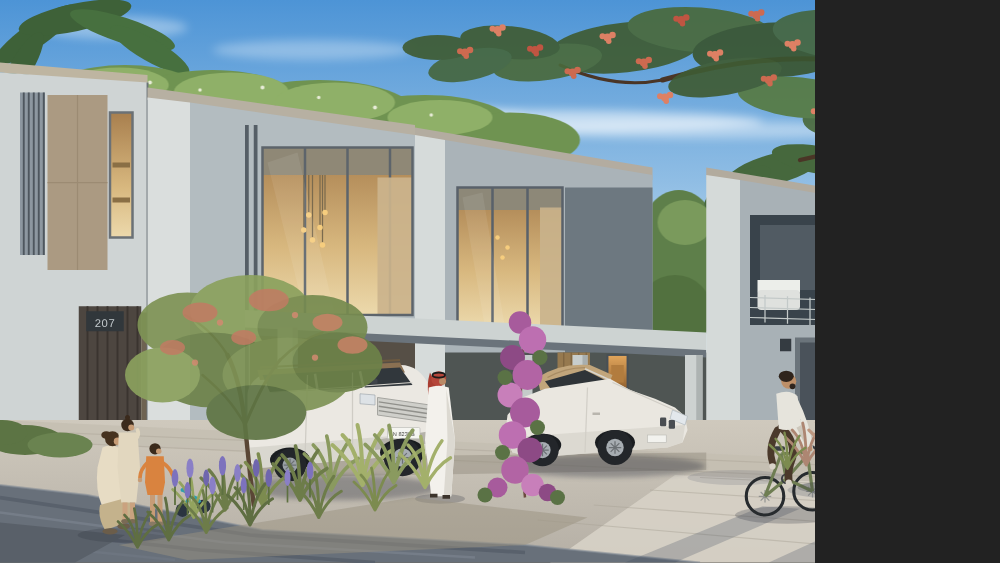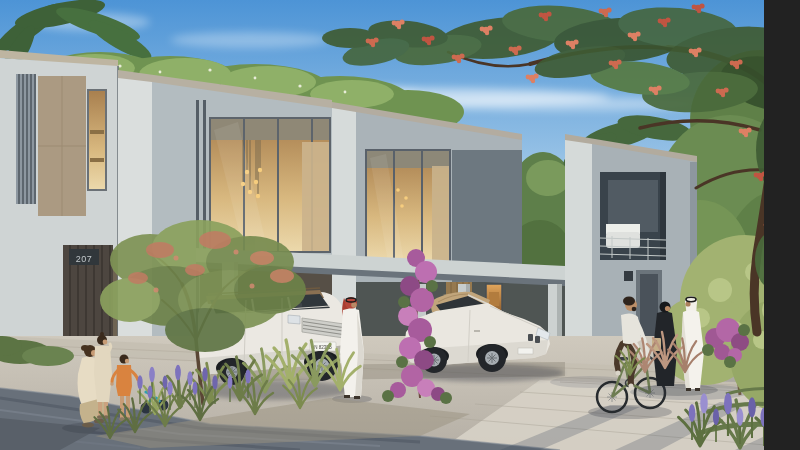--- a/index.html
+++ b/index.html
@@ -1,17 +1,17 @@
 <!DOCTYPE html>
 <html><head>
 <meta charset="utf-8">
 <title>Townhouse Street Render</title>
 <style>
   html,body{margin:0;padding:0;background:#222;}
-  .stage{width:764px;height:450px;overflow:hidden;position:relative;font-family:"Liberation Sans",sans-serif;}
+  .stage{width:652px;height:450px;overflow:hidden;position:relative;font-family:"Liberation Sans",sans-serif;}
   svg{display:block;}
   text{font-family:"Liberation Sans",sans-serif;}
 </style>
 </head>
 <body>
 
 <div class="stage">
 <svg viewBox="0 0 800 450" width="800" height="450" xmlns="http://www.w3.org/2000/svg">
   <defs>
     <linearGradient id="skyGrad" x1="0" y1="0" x2="0" y2="1">

